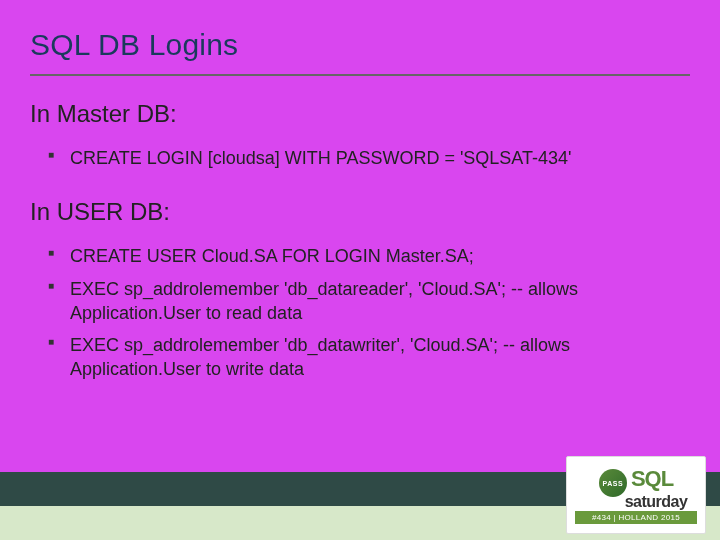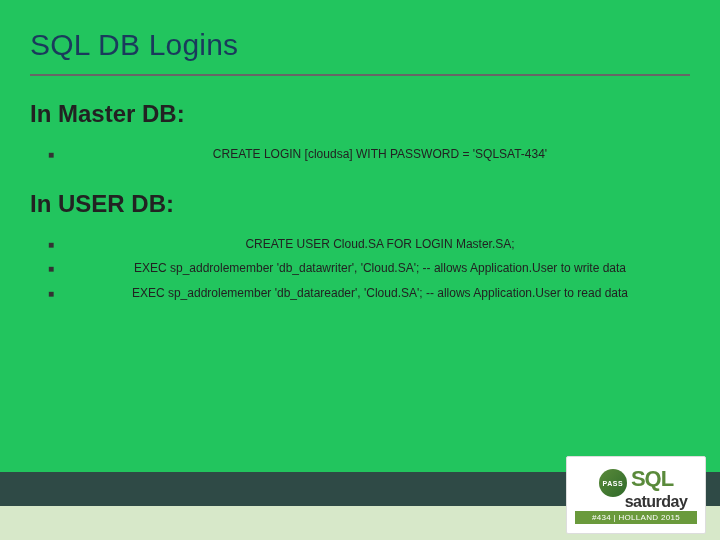--- a/index.html
+++ b/index.html
@@ -1,23 +1,23 @@
 <!DOCTYPE html>
 <html><head>
 <meta charset="utf-8">
 <style>
   * { margin: 0; padding: 0; box-sizing: border-box; }
   html, body { width: 720px; height: 540px; font-family: Arial, Helvetica, sans-serif; background: #fff; overflow: hidden; }
-  .slide { position: relative; width: 720px; height: 540px; background: #22c55e; }
+  .slide { position: relative; width: 720px; height: 540px; background: #d946ef; }
   .title { color: #1a3a5c; font-size: 30px; font-weight: 400; padding: 28px 30px 8px 30px; letter-spacing: 0.2px; }
   .title-underline { margin: 4px 30px 0 30px; border-bottom: 2px solid #666; }
-  .section { color: #222; font-size: 24px; font-weight: 700; padding: 24px 30px 4px 30px; }
+  .section { color: #222; font-size: 24px; font-weight: 400; padding: 24px 30px 4px 30px; }
   .section:nth-of-type(2) { padding-top: 30px; }
   ul.bullets { list-style: none; padding: 10px 30px 0 48px; }
-  ul.bullets li { position: relative; color: #222; font-size: 12px; line-height: 1.35; padding: 4px 0 4px 22px; text-align: center; }
+  ul.bullets li { position: relative; color: #222; font-size: 18px; line-height: 1.35; padding: 4px 0 4px 22px; }
   ul.bullets li::before { content: "■"; position: absolute; left: 0; top: 6px; font-size: 10px; color: #333; }
   .footer { position: absolute; left: 0; right: 0; bottom: 0; height: 68px; }
   .bar-dark { position: absolute; left: 0; right: 0; bottom: 34px; height: 34px; background: #2f4a46; }
   .bar-light { position: absolute; left: 0; right: 0; bottom: 0; height: 34px; background: #d7e8c9; }
   .logo-wrap { position: absolute; right: 14px; bottom: 6px; width: 140px; height: 78px; background: #fff; border: 1px solid #ddd; border-radius: 2px; display: flex; flex-direction: column; align-items: center; justify-content: center; }
   .logo-top { display: flex; align-items: baseline; gap: 4px; }
   .logo-mark { width: 28px; height: 28px; background: linear-gradient(135deg,#5a8a3a,#2f6a2a); border-radius: 50%; display: flex; align-items: center; justify-content: center; }
   .logo-mark span { color: #fff; font-size: 7px; font-weight: bold; letter-spacing: 0.5px; }
   .logo-sql { color: #5a8a3b; font-size: 22px; font-weight: bold; letter-spacing: -1px; }
   .logo-sat { color: #333; font-size: 16px; font-weight: 600; letter-spacing: -0.5px; margin-top: -4px; margin-left: 40px; }
@@ -32,22 +32,22 @@
   <div class="title-underline"></div>
 
   <div class="section">In Master DB:</div>
   <ul class="bullets">
     <li>CREATE LOGIN [cloudsa] WITH PASSWORD = 'SQLSAT-434'</li>
   </ul>
 
   <div class="section">In USER DB:</div>
   <ul class="bullets">
     <li>CREATE USER Cloud.SA FOR LOGIN Master.SA;</li>
+    <li>EXEC sp_addrolemember 'db_datareader', 'Cloud.SA'; -- allows Application.User to read data</li>
     <li>EXEC sp_addrolemember 'db_datawriter', 'Cloud.SA'; -- allows Application.User to write data</li>
-    <li>EXEC sp_addrolemember 'db_datareader', 'Cloud.SA'; -- allows Application.User to read data</li>
   </ul>
 
   <div class="footer">
     <div class="bar-dark"></div>
     <div class="bar-light"></div>
     <div class="logo-wrap">
       <div class="logo-top">
         <div class="logo-mark">
             <span>PASS</span>
           </div>

